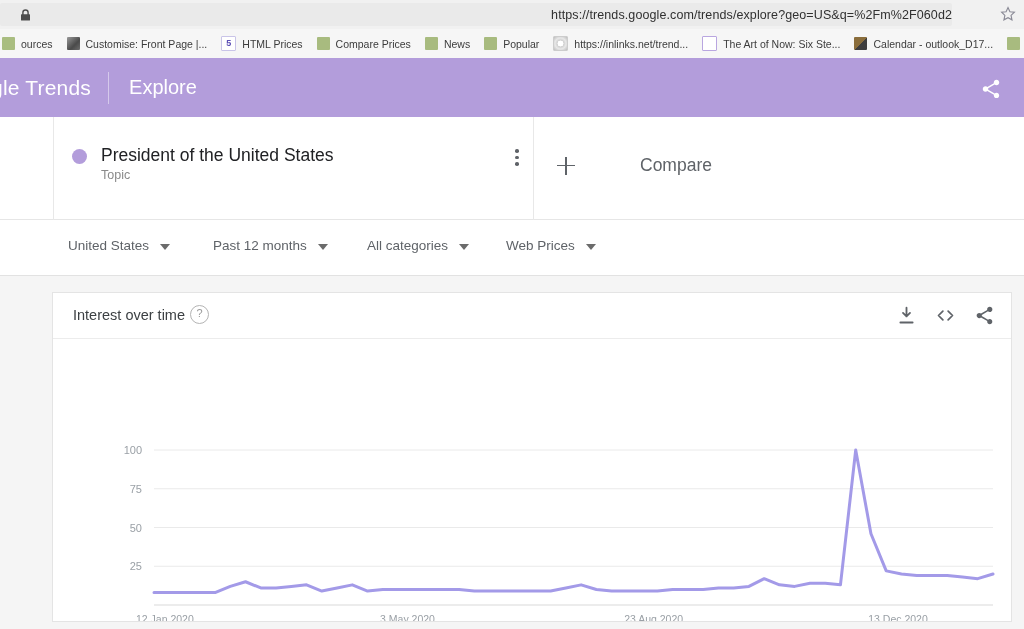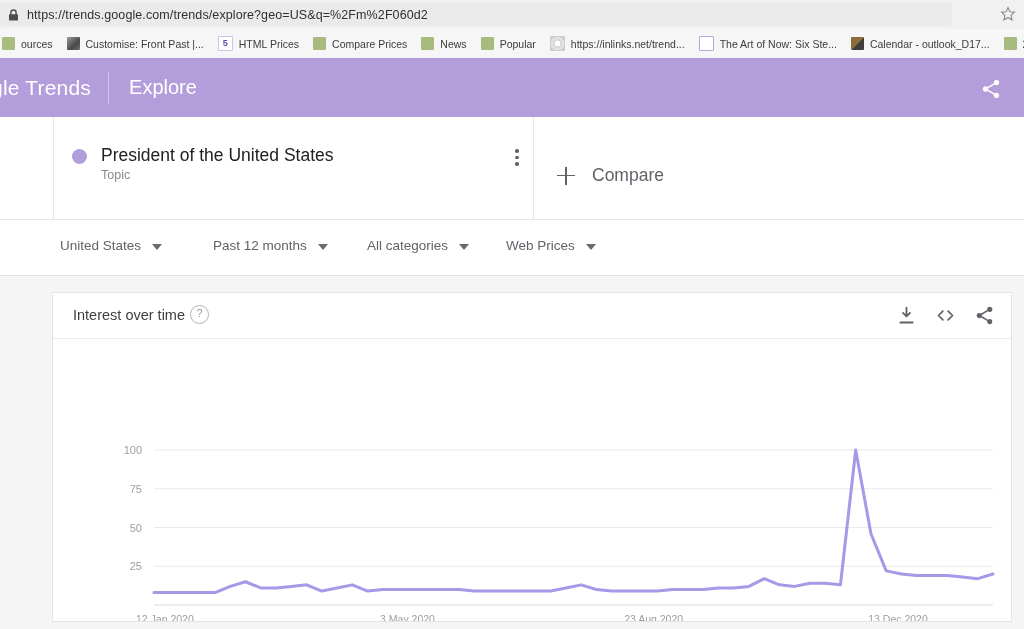--- a/index.html
+++ b/index.html
@@ -37,22 +37,23 @@
   .url-pill {
     position: absolute;
     left: 0px;
     top: 3px;
     width: 952px;
     height: 23px;
     background: #eaeaea;
     border-radius: 2px;
     display: flex;
     align-items: center;
-    padding-left: 8px;
+    padding-left: 20px;
     box-sizing: border-box;
+    justify-content: space-between;
   }
   .lock-icon {
     width: 11px; height: 12px;
     margin-right: 8px;
     flex: 0 0 auto;
   }
   .url-text {
     font-size: 12.5px;
     color: #303030;
     letter-spacing: 0.1px;
@@ -208,24 +209,25 @@
     background:#5f6368;
     margin: 0 auto 3px auto;
   }
   .compare-box {
     position: absolute;
     left: 534px; top: 0;
     width: 490px; height: 103px;
   }
   .compare-inner {
     position: absolute;
-    left: 22px; top: 48px;
+    left: 22px; top: 38px;
     display: flex;
     align-items: center;
     cursor: pointer;
+    gap: 48px;
   }
   .plus-ico {
     width: 20px; height: 20px;
     position: relative;
     margin-right: 16px;
   }
   .plus-ico:before, .plus-ico:after {
     content:"";
     position:absolute;
     background:#5f6368;
@@ -373,21 +375,21 @@
     </svg>
   </div>
 
   <div class="bookmarks-row">
     <div class="bookmark bm-first">
       <span class="bm-ico ico-green2"></span>
       <span class="bm-label">ources</span>
     </div>
     <div class="bookmark">
       <span class="bm-ico ico-photo"></span>
-      <span class="bm-label">Customise: Front Past |...</span>
+      <span class="bm-label">Customise: Front Page |...</span>
     </div>
     <div class="bookmark">
       <span class="bm-ico ico-html5">5</span>
       <span class="bm-label">HTML Prices</span>
     </div>
     <div class="bookmark">
       <span class="bm-ico ico-green"></span>
       <span class="bm-label">Compare Prices</span>
     </div>
     <div class="bookmark">
@@ -443,21 +445,21 @@
 
   <div class="compare-box">
     <div class="compare-inner">
       <span class="plus-ico"></span>
       <span class="compare-label">Compare</span>
     </div>
   </div>
 </div>
 
 <div class="filters-row">
-  <div class="filter" style="left:60px;">
+  <div class="filter" style="left:68px;">
     <span class="filter-label">United States</span>
     <span class="caret"></span>
   </div>
   <div class="filter" style="left:213px;">
     <span class="filter-label">Past 12 months</span>
     <span class="caret"></span>
   </div>
   <div class="filter" style="left:367px;">
     <span class="filter-label">All categories</span>
     <span class="caret"></span>

